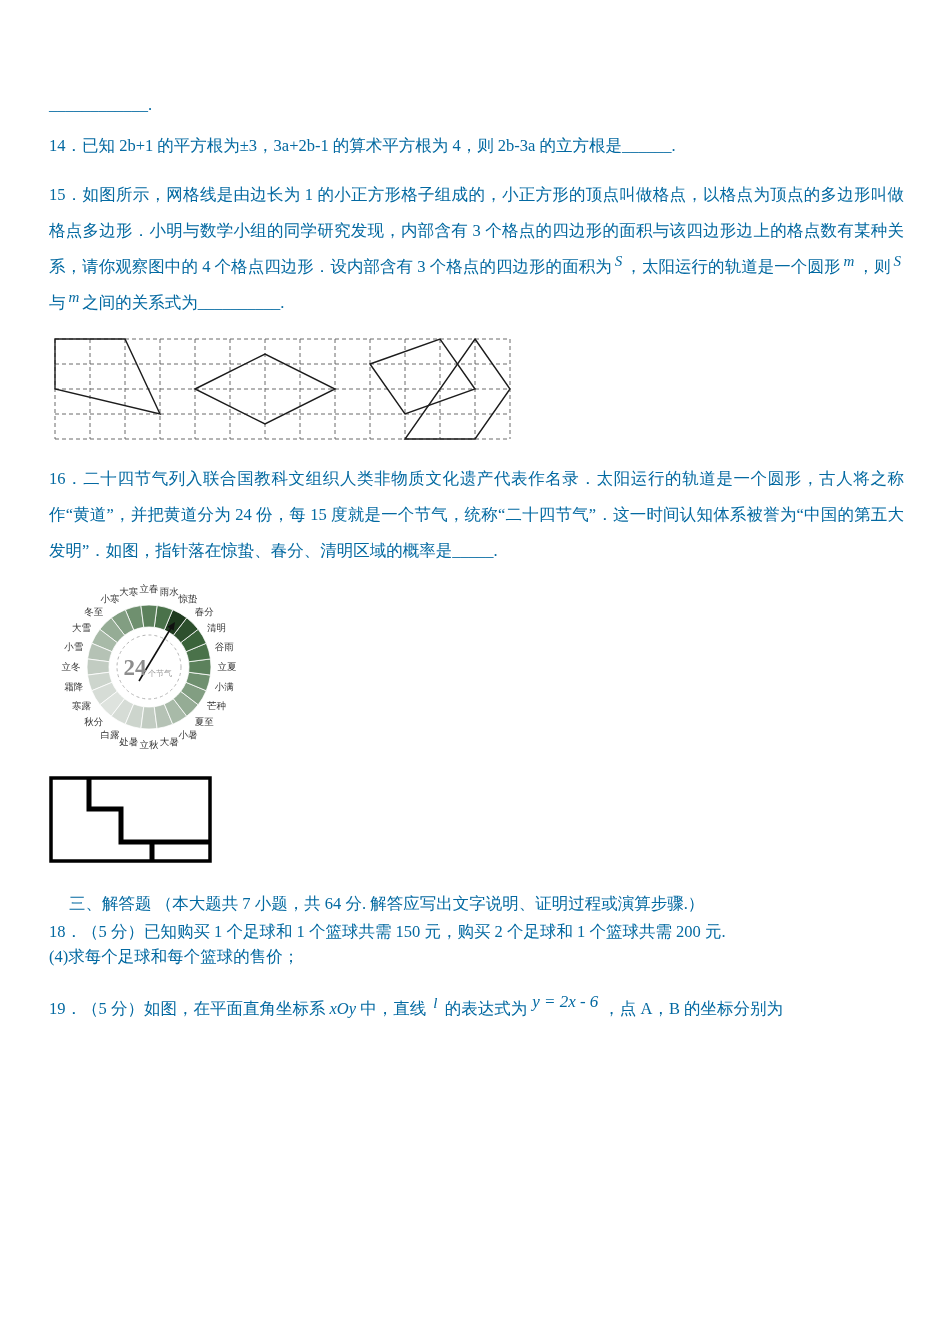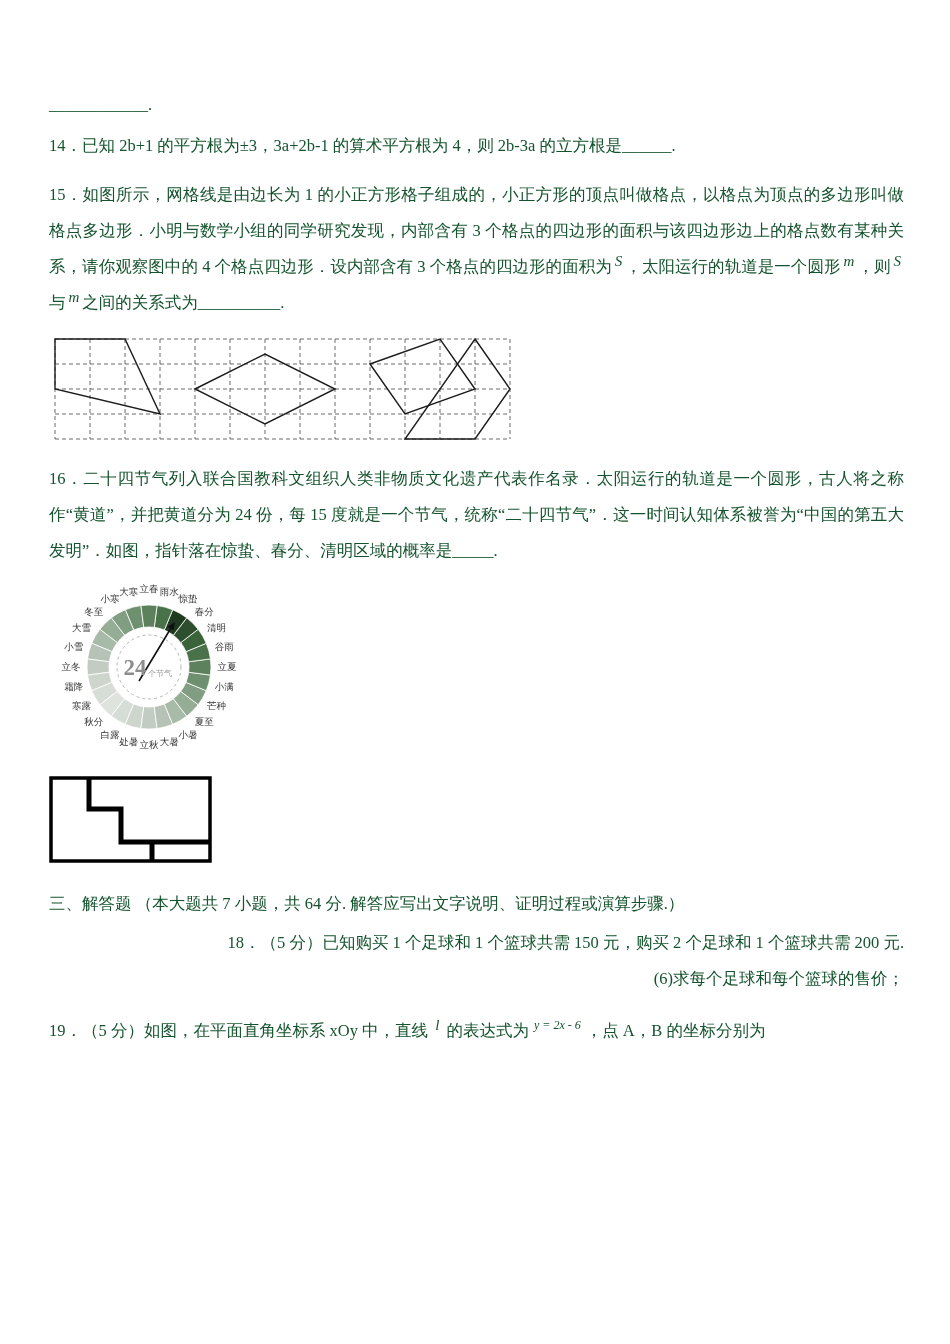--- a/index.html
+++ b/index.html
@@ -1,33 +1,33 @@
 <!DOCTYPE html>
 <html><head>
 <meta charset="utf-8">
 <style>
   html,body{margin:0;padding:0;background:#ffffff;}
   .page{
     width:950px;height:1344px;background:#ffffff;position:relative;
     font-family:"Liberation Serif","DejaVu Serif",serif;
-    font-size:16.5px;color:#14532d;overflow:hidden;
+    font-size:16.5px;color:#0369a1;overflow:hidden;
   }
   .content{padding:0 46px 0 49px;}
   p{margin:0;}
   .toprule{padding-top:95px;}
   .q{margin-top:13px;line-height:36px;}
   .just{text-align:justify;}
-  .mit{font-family:"Liberation Serif",serif;}
+  .mit{font-style:italic;font-family:"Liberation Serif",serif;}
   .mvar{font-style:italic;font-family:"Liberation Serif",serif;position:relative;top:-6px;font-size:15px;padding:0 3px;}
-  .meq{font-style:italic;font-family:"Liberation Serif",serif;position:relative;top:-7px;font-size:12px;padding:0 5px;white-space:nowrap;}
+  .meq{font-style:italic;font-family:"Liberation Serif",serif;position:relative;top:-7px;font-size:17px;padding:0 5px;white-space:nowrap;}
   .fig{margin:16px 0 0 2px;}
   .fig-wheel{margin:6px 0 0 0;}
   .fig-pond{margin:8px 0 0 0;}
-  .section-head{margin-top:20px;line-height:30px;}
-  .q18line{margin-top:11px;line-height:25px;text-align:right;}
+  .section-head{margin-top:20px;line-height:30px;margin-left:20px;}
+  .q18line{margin-top:0;line-height:25px;}
   .q19p{margin-top:14px;line-height:52px;}
   svg text{font-family:"Liberation Serif","DejaVu Serif",serif;}
   .gridlines line{stroke:#5a5a5a;stroke-width:0.9;stroke-dasharray:4 3;}
   .gridshapes polygon{fill:none;stroke:#1c1c1c;stroke-width:1.4;}
   .term-label{font-size:9.5px;fill:#333;}
   .wheel-center{font-size:23px;fill:#8d8d8d;font-weight:bold;}
   .wheel-center-sub{font-size:8px;fill:#9a9a9a;}
 </style>
 </head>
 <body>
@@ -137,18 +137,18 @@
     <div class="fig fig-pond">
       <svg width="164" height="88" viewBox="0 0 164 88">
         <rect x="2" y="2" width="159" height="83" fill="none" stroke="#000" stroke-width="3.5"></rect>
         <path d="M40 2 L40 33 L72 33 L72 66 L161 66 M103 66 L103 85" fill="none" stroke="#000" stroke-width="5"></path>
       </svg>
     </div>
 
     <p class="q section-head">三、解答题 （本大题共 7 小题，共 64 分. 解答应写出文字说明、证明过程或演算步骤.）</p>
 
     <p class="q18line q">18．（5 分）已知购买 1 个足球和 1 个篮球共需 150 元，购买 2 个足球和 1 个篮球共需 200 元.</p>
-    <p class="q18line">(6)求每个足球和每个篮球的售价；</p>
+    <p class="q18line">(4)求每个足球和每个篮球的售价；</p>
 
     <p class="q19p"><span>19．（5 分）如图，在平面直角坐标系 </span><span class="mit">xOy</span><span> 中，直线 </span><span class="mvar">l</span><span> 的表达式为</span><span class="meq">y = 2x - 6</span><span>，点 A，B 的坐标分别为</span></p>
 
   </div>
 </div>
 
 </body></html>

